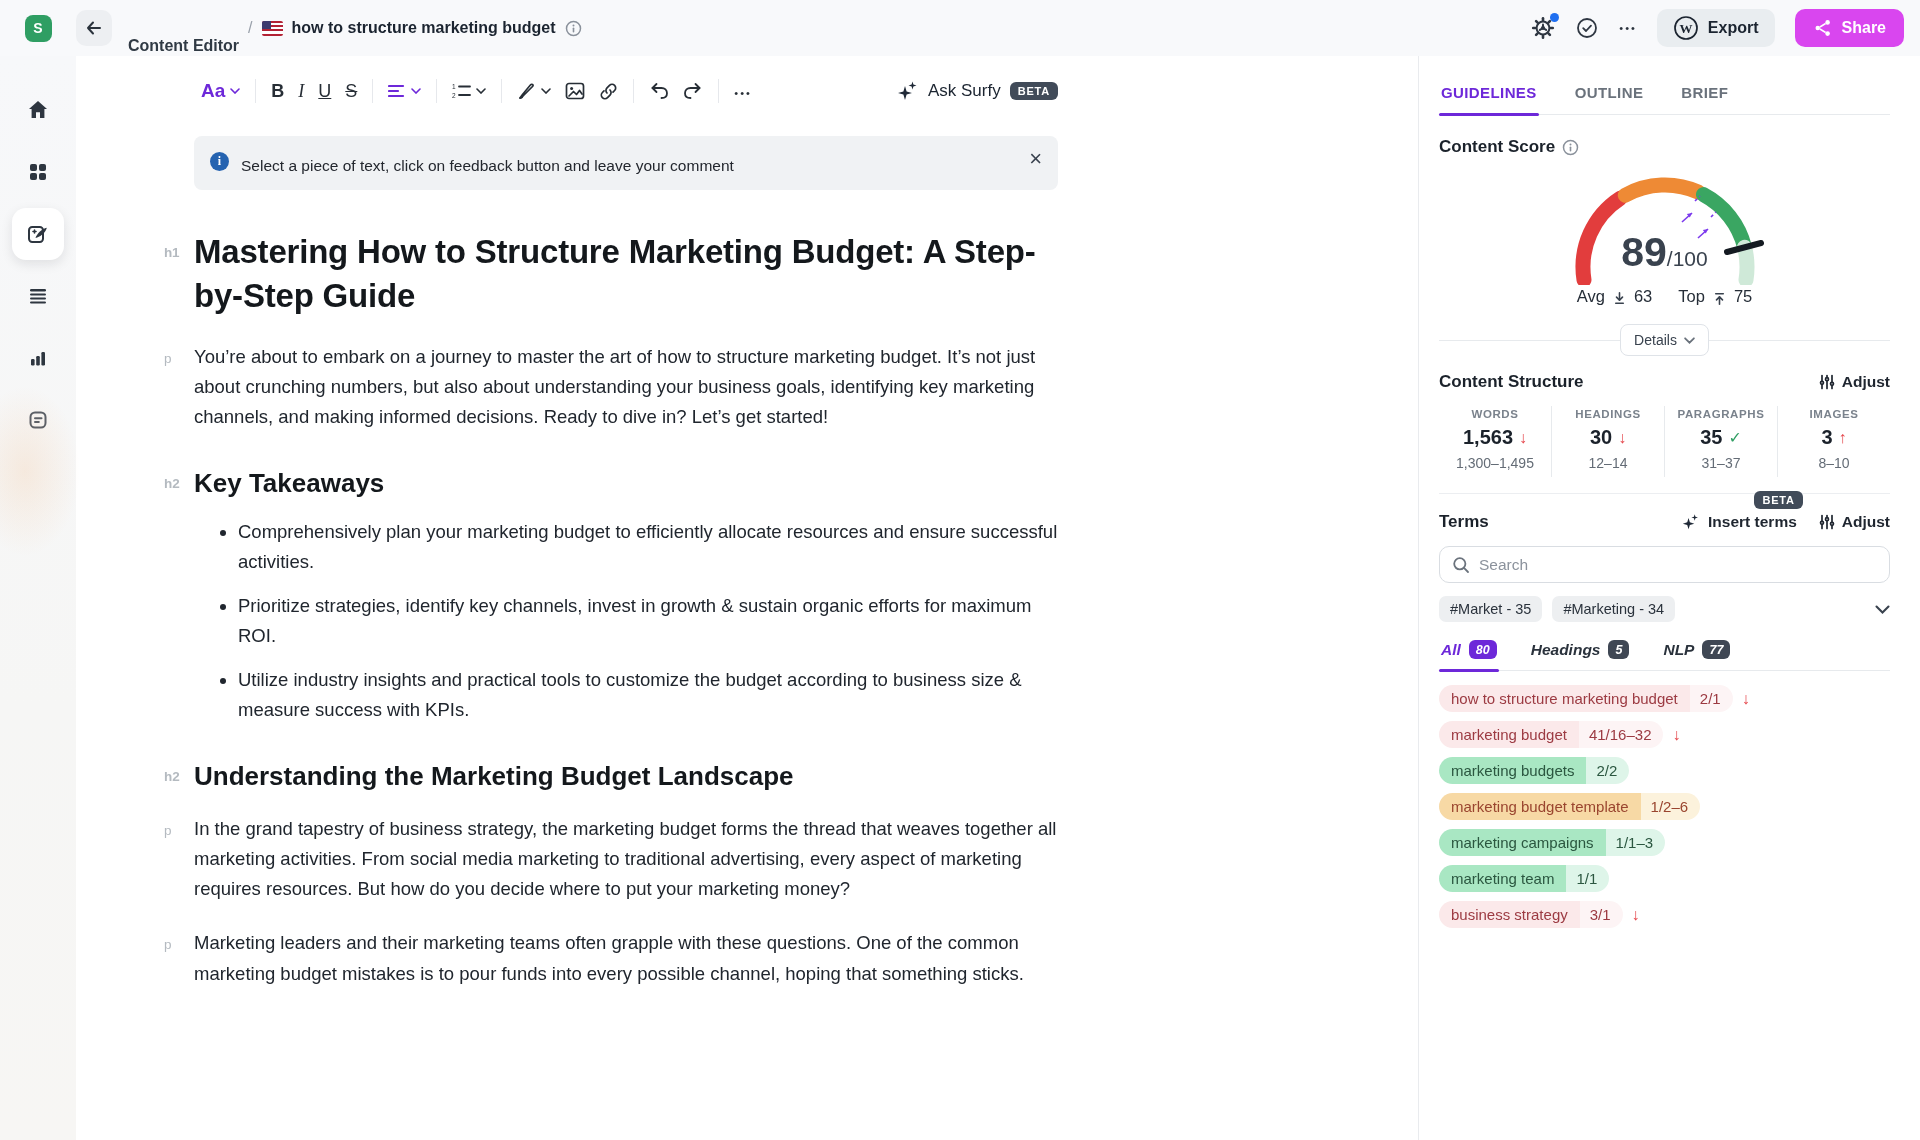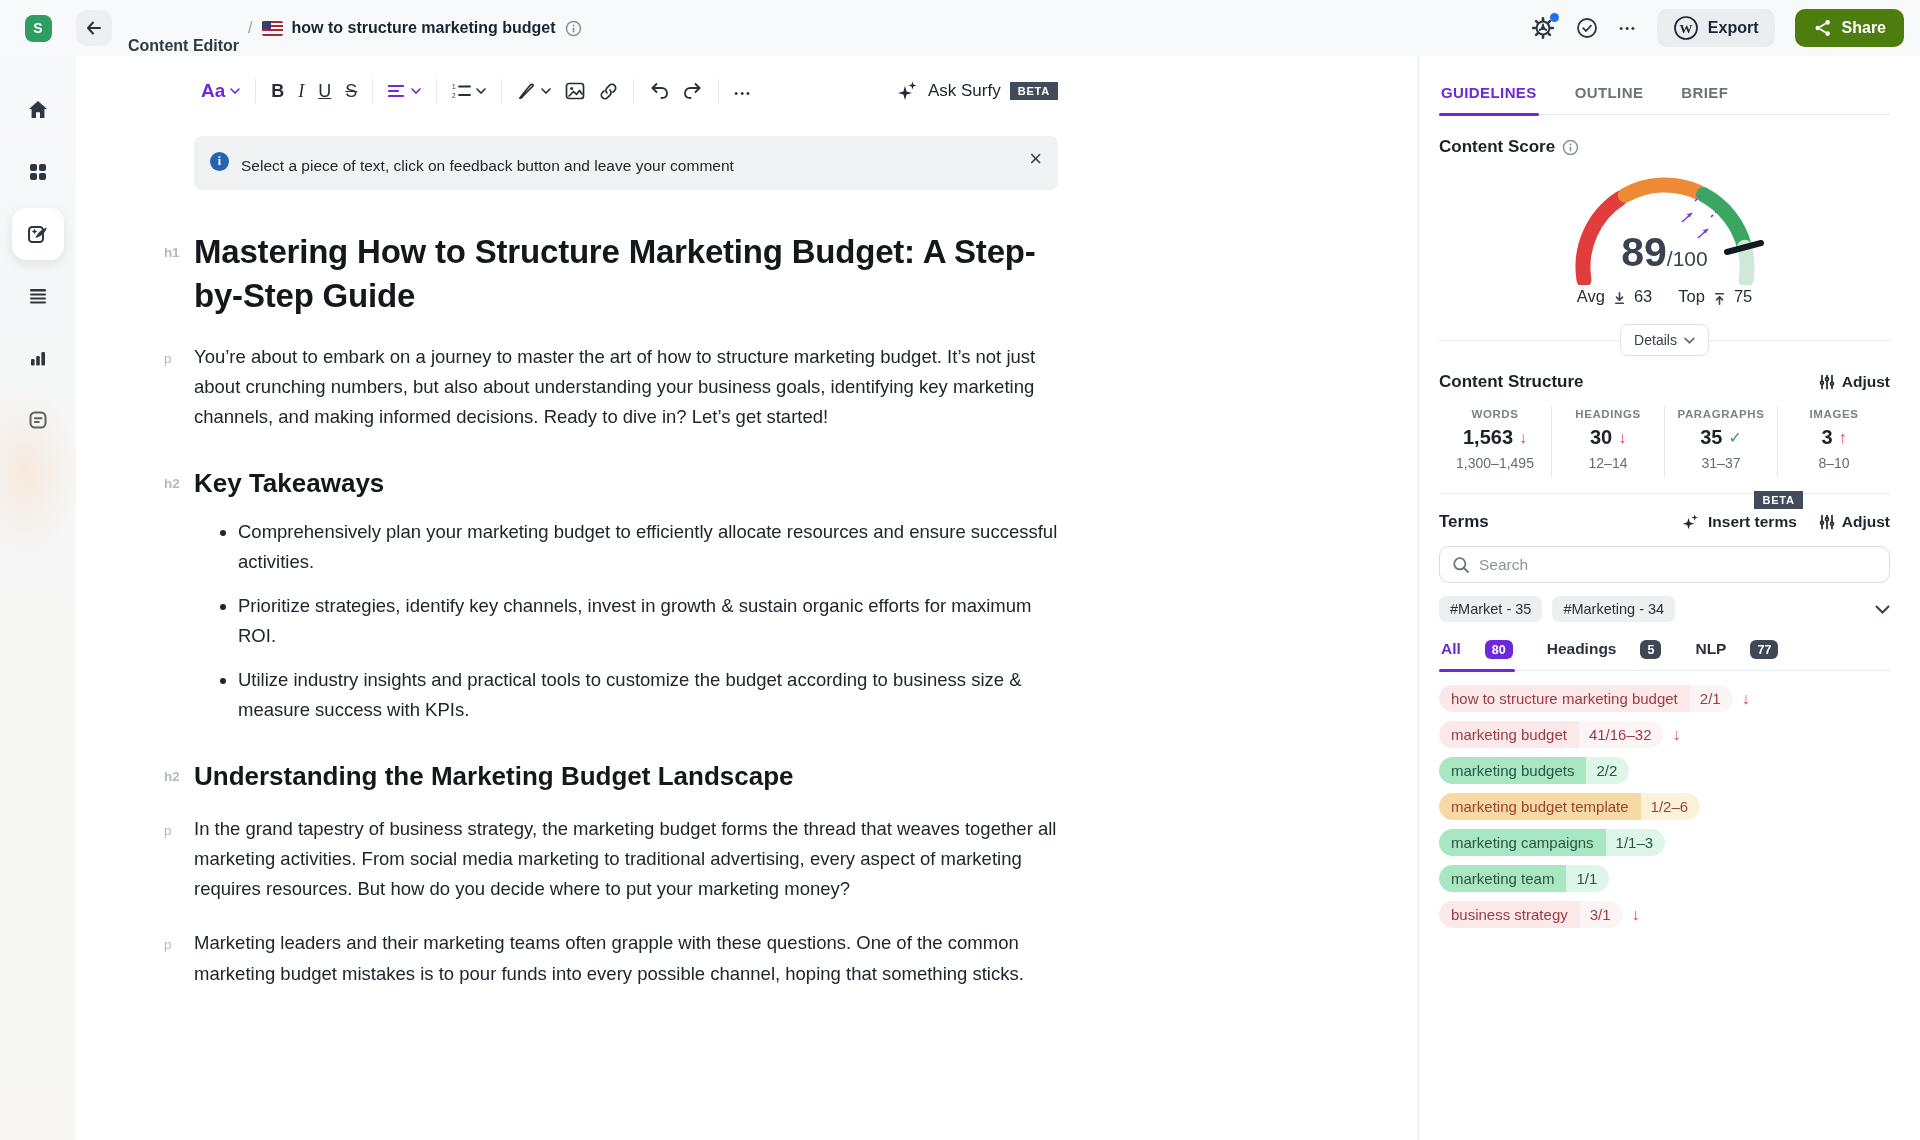--- a/index.html
+++ b/index.html
@@ -21,21 +21,21 @@
   .flag .canton { position:absolute; left:0; top:0; width:9px; height:8px; background:#3c3b6e; }
   .crumb-title { font-weight:bold; color:#1b2430; }
   .topbar-right { margin-left:auto; display:flex; align-items:center; gap:20px; padding-right:16px; }
   .icon-btn { background:none; border:none; cursor:pointer; position:relative; display:flex; align-items:center; }
   .notif-dot { position:absolute; top:-3px; right:-4px; width:9px; height:9px; border-radius:50%; background:#1f6ff0; }
   .more-dots { font-size:11px; letter-spacing:2px; color:#2a323c; }
   .export-btn { display:flex; align-items:center; gap:9px; height:38px; padding:0 16px;
     background:#e9edf0; border:none; border-radius:10px; font-size:16px; font-weight:bold;
     color:#1b2430; cursor:pointer; }
   .share-btn { display:flex; align-items:center; gap:9px; height:38px; padding:0 18px;
-    background:#4d7c0f; border:none; border-radius:10px; font-size:16px; font-weight:bold;
+    background:#d946ef; border:none; border-radius:10px; font-size:16px; font-weight:bold;
     color:#fff; cursor:pointer; }
 
   
   .main { display:flex; height:1084px; }
   .rail { width:76px; flex:none; padding-top:28px;
     background:linear-gradient(180deg,#f7f8fa 0%,#f6f6f5 60%,#f7f6f4 100%); position:relative; }
   .rail::after { content:""; position:absolute; left:-30px; top:330px; width:110px; height:170px;
     background:radial-gradient(closest-side, rgba(238,150,70,.14), transparent); pointer-events:none; }
   .rail-item { width:52px; height:52px; margin:0 auto 10px auto; border-radius:14px;
     display:flex; align-items:center; justify-content:center; cursor:pointer; }
@@ -52,21 +52,21 @@
   .tb-aa { font-size:19px; font-weight:600; }
   .tb-b { font-weight:bold; }
   .tb-i { font-style:italic; font-family:"Liberation Serif",serif; }
   .tb-u { text-decoration:underline; }
   .tb-s { text-decoration:line-through; }
   .tb-sep { width:1px; height:24px; background:#e6e8ec; margin:0 8px; }
   .tb-more { font-size:11px; letter-spacing:2px; padding-top:10px; }
   .ask-surfy { margin-left:auto; display:flex; align-items:center; gap:9px; background:none; border:none;
     cursor:pointer; font-size:17px; color:#1b2430; }
   .beta-badge { background:#414b59; color:#fff; font-size:11px; font-weight:bold; letter-spacing:.8px;
-    border-radius:0; padding:3px 8px; }
+    border-radius:6px; padding:3px 8px; }
 
   
   .banner { margin-top:22px; background:#f0f2f4; border-radius:8px; padding:14px 18px 15px 16px;
     display:flex; gap:12px; position:relative; }
   .banner-info { width:19px; height:19px; border-radius:50%; background:#2563b0; color:#fff; flex:none;
     font-size:12px; font-weight:bold; font-family:"Liberation Serif",serif;
     display:flex; align-items:center; justify-content:center; margin-top:2px; }
   .banner-title { font-size:16px; font-weight:bold; color:#1e4e8c; }
   .banner-sub { font-size:15.5px; color:#23272e; margin-top:7px; }
   .banner-close { position:absolute; right:16px; top:12px; border:none; background:none; cursor:pointer;
@@ -132,22 +132,22 @@
   .search-box input { border:none; outline:none; flex:1; font-size:15.5px; color:#2a323c;
     font-family:"Liberation Sans",sans-serif; background:transparent; }
   .search-box input::placeholder { color:#8b929c; }
 
   .hash-row { display:flex; align-items:center; gap:10px; margin-top:13px; }
   .hash-chip { background:#edeff1; border-radius:7px; padding:5px 11px; font-size:14.5px; color:#2a323c;
     border:none; cursor:pointer; }
   .hash-collapse { margin-left:auto; background:none; border:none; cursor:pointer; display:flex; }
 
   .filter-tabs { display:flex; gap:30px; margin-top:16px; border-bottom:1px solid #e7eaed; }
-  .filter-tab { display:flex; align-items:flex-start; gap:24px; background:none; border:none; cursor:pointer;
-    font-size:15.5px; font-weight:600; color:#2a323c; padding:2px 2px 11px 2px; position:relative; }
+  .filter-tab { display:flex; align-items:flex-end; gap:8px; background:none; border:none; cursor:pointer;
+    font-size:15.5px; font-weight:600; color:#2a323c; padding:2px 2px 11px 2px; position:relative;font-style:italic; }
   .filter-tab.active { color:#6d28d9; }
   .filter-tab.active::after { content:""; position:absolute; left:0; right:0; bottom:-1.5px; height:3px;
     background:#6d28d9; border-radius:2px; }
   .count-badge { border-radius:6px; padding:2.5px 7px; font-size:12.5px; font-weight:bold; color:#fff; background:#3f4754; }
   .count-badge.purple { background:#6d28d9; }
 
   .term-list { margin-top:14px; display:flex; flex-direction:column; gap:9px; }
   .term-row { display:flex; align-items:center; gap:9px; }
   .chip { display:inline-flex; border-radius:16px; overflow:hidden; font-size:15px; cursor:pointer; }
   .chip .chip-label { padding:5px 12px; }

